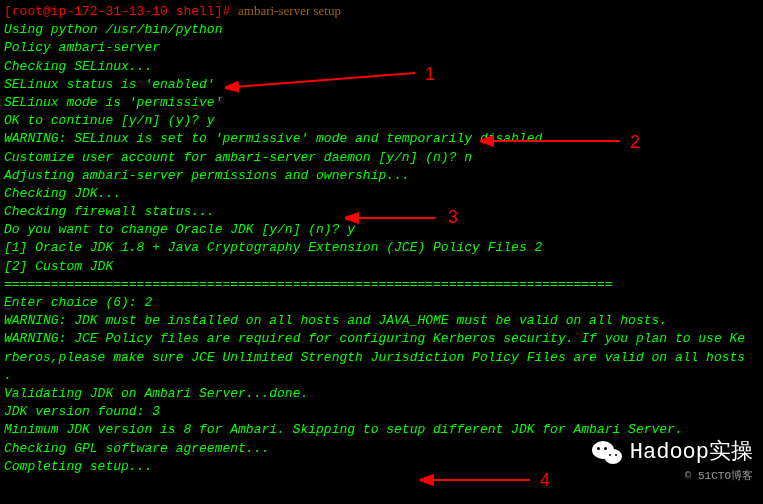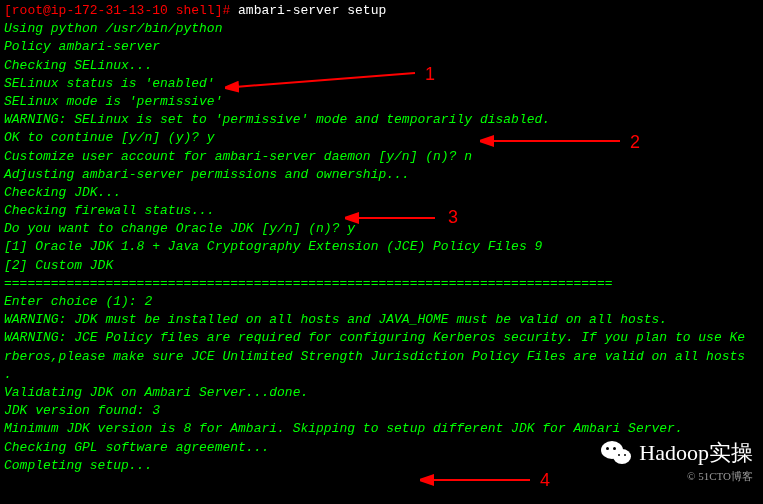--- a/index.html
+++ b/index.html
@@ -15,42 +15,43 @@
       overflow: hidden;
       position: relative;
     }
     .terminal {
       padding: 2px 4px;
     }
     .prompt {
       color: #ff0000;
     }
     .white {
-      color: #ffffff;
+      color: #a16207;
+      font-family: Liberation Serif, serif;
     }
     .green {
       color: #00ff00;
       font-style: italic;
     }
     .arrow {
       position: absolute;
       pointer-events: none;
     }
     .arrow-label {
       position: absolute;
       color: #ff0000;
       font-size: 18px;
       font-family: Arial, sans-serif;
       font-weight: normal;
     }
     .watermark {
       position: absolute;
       right: 10px;
       bottom: 20px;
-      font-family: Liberation Serif, serif;
+      font-family: Liberation Mono, monospace;
     }
     .watermark-main {
       color: #ffffff;
       font-size: 22px;
       display: flex;
       align-items: center;
     }
     .watermark-sub {
       color: #999;
       font-size: 11px;
@@ -72,31 +73,31 @@
 </head>
 <body>
 
 <div class="terminal">
   <div><span class="prompt">[root@ip-172-31-13-10 shell]# </span><span class="white">ambari-server setup</span></div>
   <div class="green">Using python  /usr/bin/python</div>
   <div class="green">Policy ambari-server</div>
   <div class="green">Checking SELinux...</div>
   <div class="green">SELinux status is 'enabled'</div>
   <div class="green">SELinux mode is 'permissive'</div>
+  <div class="green">OK to continue [y/n] (y)? y</div>
   <div class="green">WARNING: SELinux is set to 'permissive' mode and temporarily disabled.</div>
-  <div class="green">OK to continue [y/n] (y)? y</div>
   <div class="green">Customize user account for ambari-server daemon [y/n] (n)? n</div>
   <div class="green">Adjusting ambari-server permissions and ownership...</div>
   <div class="green">Checking JDK...</div>
   <div class="green">Checking firewall status...</div>
   <div class="green">Do you want to change Oracle JDK [y/n] (n)? y</div>
-  <div class="green">[1] Oracle JDK 1.8 + Java Cryptography Extension (JCE) Policy Files 9</div>
+  <div class="green">[1] Oracle JDK 1.8 + Java Cryptography Extension (JCE) Policy Files 2</div>
   <div class="green">[2] Custom JDK</div>
   <div class="green">==============================================================================</div>
-  <div class="green">Enter choice (1): 2</div>
+  <div class="green">Enter choice (6): 2</div>
   <div class="green">WARNING: JDK must be installed on all hosts and JAVA_HOME must be valid on all hosts.</div>
   <div class="green">WARNING: JCE Policy files are required for configuring Kerberos security. If you plan to use Ke</div>
   <div class="green">rberos,please make sure JCE Unlimited Strength Jurisdiction Policy Files are valid on all hosts</div>
   <div class="green">.</div>
   <div class="green">Validating JDK on Ambari Server...done.</div>
   <div class="green">JDK version found: 3</div>
   <div class="green">Minimum JDK version is 8 for Ambari. Skipping to setup different JDK for Ambari Server.</div>
   <div class="green">Checking GPL software agreement...</div>
   <div class="green">Completing setup...</div>
 

